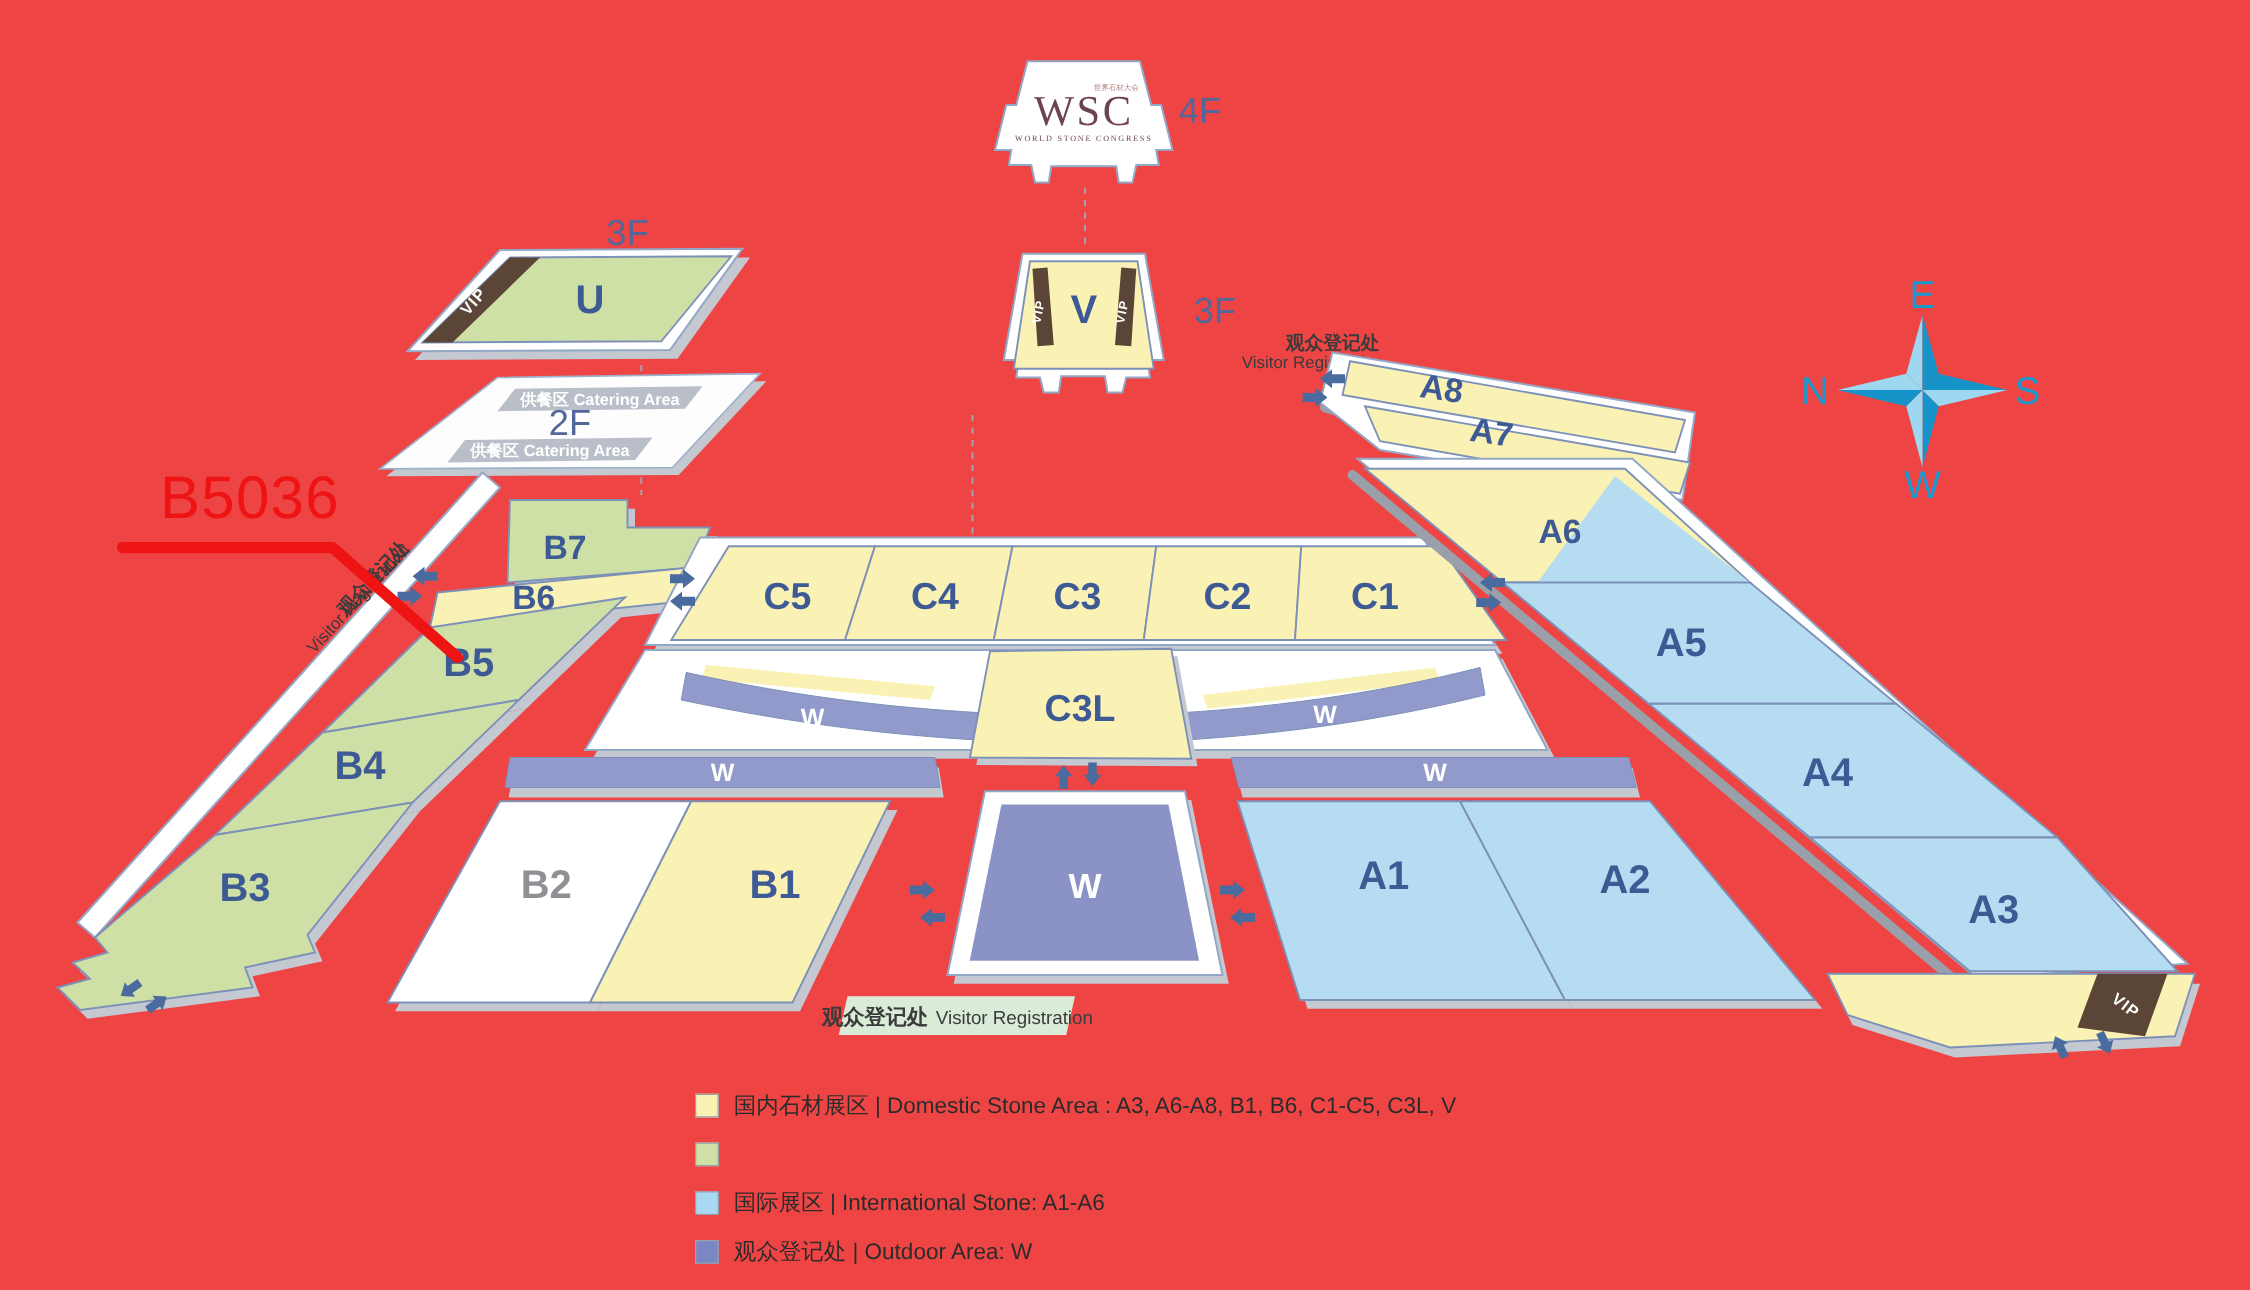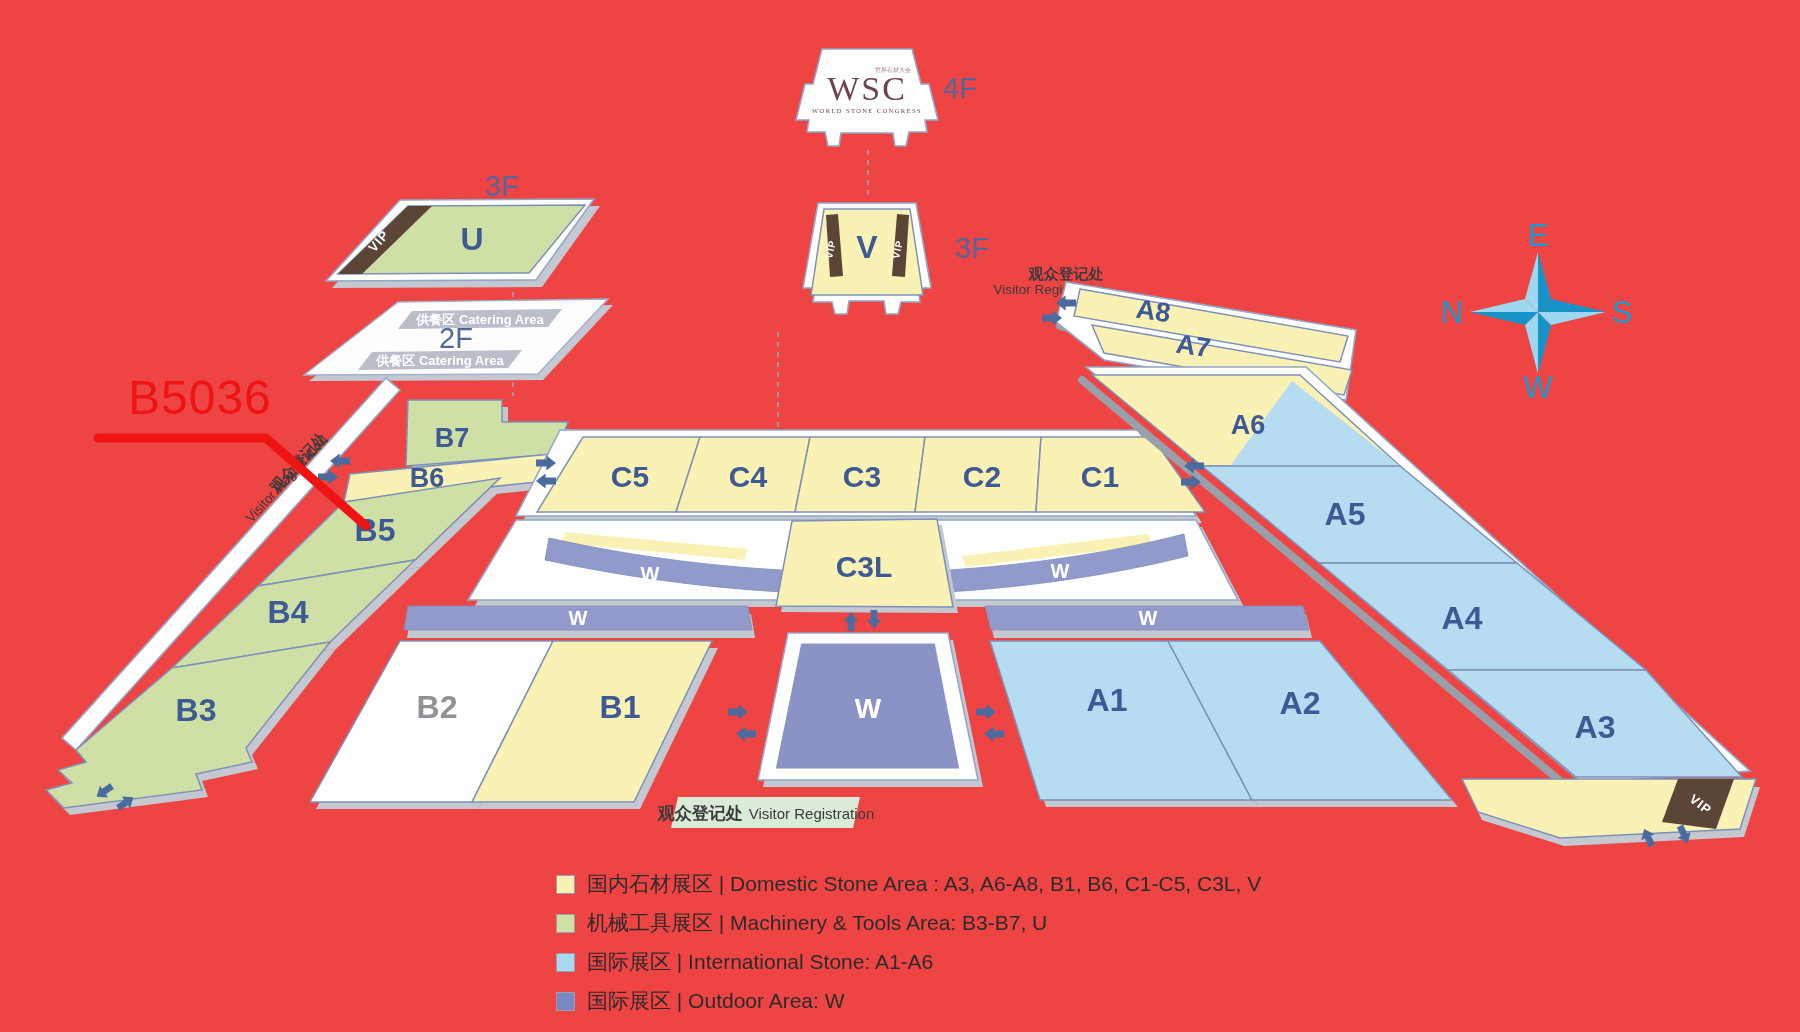--- a/index.html
+++ b/index.html
@@ -37,21 +37,21 @@
   .compass-lbl{fill:#1a9ad0;font-size:31px;text-anchor:middle;}
   .wsc-logo{font-family:"Liberation Serif",serif;font-size:34px;letter-spacing:2px;fill:#6d4352;text-anchor:middle;}
   .wsc-sub{font-family:"Liberation Serif",serif;font-size:6.5px;letter-spacing:1.4px;fill:#6d4352;text-anchor:middle;}
   .wsc-cn{font-size:6px;fill:#b08585;text-anchor:middle;}
   .red-lbl{fill:#ee1414;font-size:48px;letter-spacing:1px;}
   .redline{stroke:#ee1414;stroke-width:9;fill:none;stroke-linecap:round;stroke-linejoin:round;}
   
   .legend{position:absolute;left:556px;top:872px;}
   .legend-row{display:flex;align-items:center;height:24px;margin-bottom:15px;}
   .legend-swatch{width:17px;height:17px;border:1px solid #9aa0aa;margin-right:12px;flex:none;}
-  .legend-text{font-size:21px;color:#2b2b2b;white-space:nowrap;}
+  .legend-text{font-size:18px;color:#2b2b2b;white-space:nowrap;}
 </style>
 </head>
 <body>
 
 <div class="canvas">
 <svg width="1800" height="1032" viewBox="0 0 1800 1032">
   <defs>
     <path id="arrowShape" d="M0,-4.5 L13,-4.5 L13,-9.5 L25,0 L13,9.5 L13,4.5 L0,4.5 Z"></path>
     <polygon id="p-uplat" points="400,200 594,199 536,280 326,281"></polygon>
     <polygon id="p-ugreen" points="408,206 585,205 529,273 338,274"></polygon>
@@ -279,24 +279,23 @@
   <text class="red-lbl" x="128" y="414">B5036</text>
 </svg>
 
 <div class="legend">
   <div class="legend-row">
     <span class="legend-swatch" style="background: rgb(249, 242, 180);"></span>
     <span class="legend-text">国内石材展区 | Domestic Stone Area : A3, A6-A8, B1, B6, C1-C5, C3L, V</span>
   </div>
   <div class="legend-row">
     <span class="legend-swatch" style="background: rgb(207, 224, 166);"></span>
-    <span class="legend-text">机械工具展区 | Machinery &amp; Tools Area: B3-B7, U</span>
   </div>
   <div class="legend-row">
     <span class="legend-swatch" style="background: rgb(169, 217, 242);"></span>
     <span class="legend-text">国际展区 | International Stone:  A1-A6</span>
   </div>
   <div class="legend-row">
     <span class="legend-swatch" style="background: rgb(123, 135, 196);"></span>
-    <span class="legend-text">国际展区 | Outdoor Area:  W</span>
+    <span class="legend-text">观众登记处 | Outdoor Area:  W</span>
   </div>
 </div>
 </div>
 
 </body></html>

